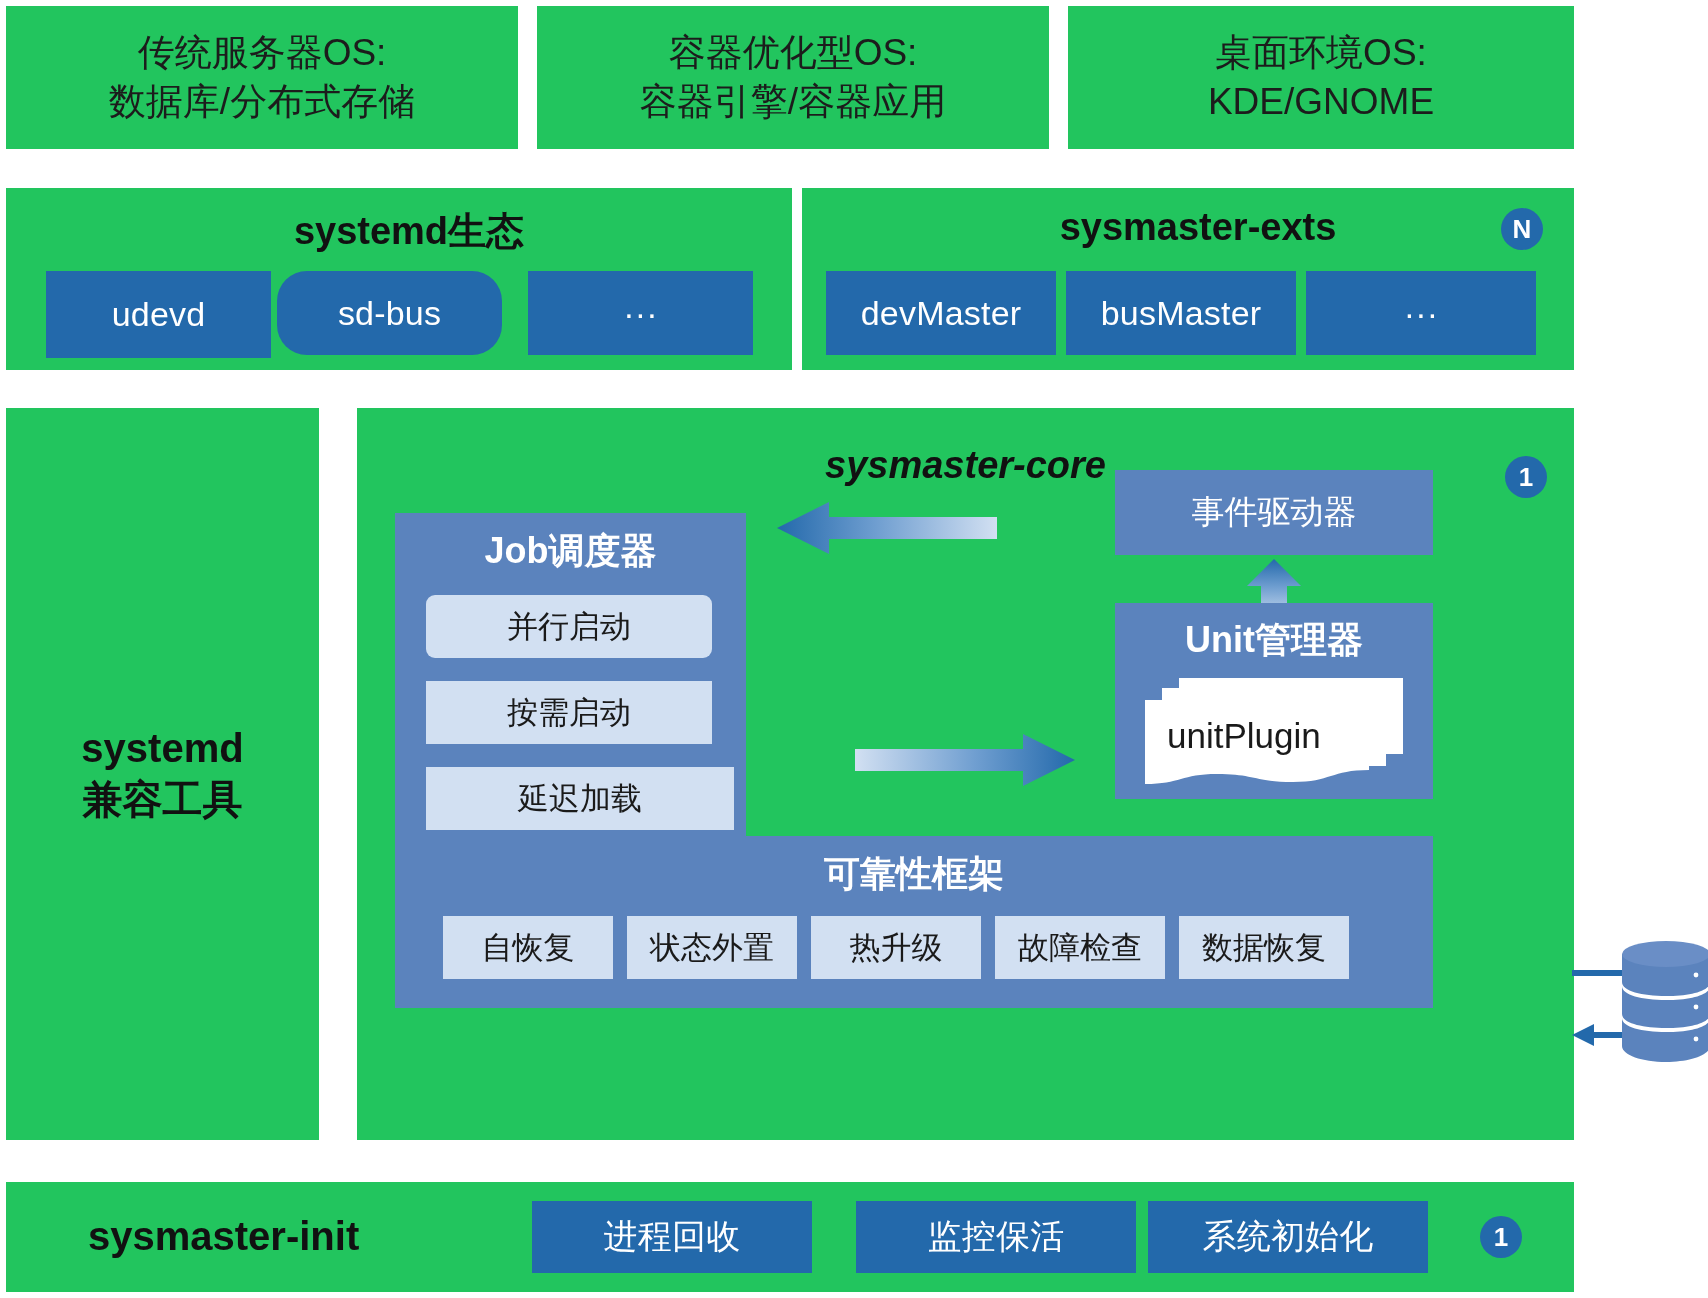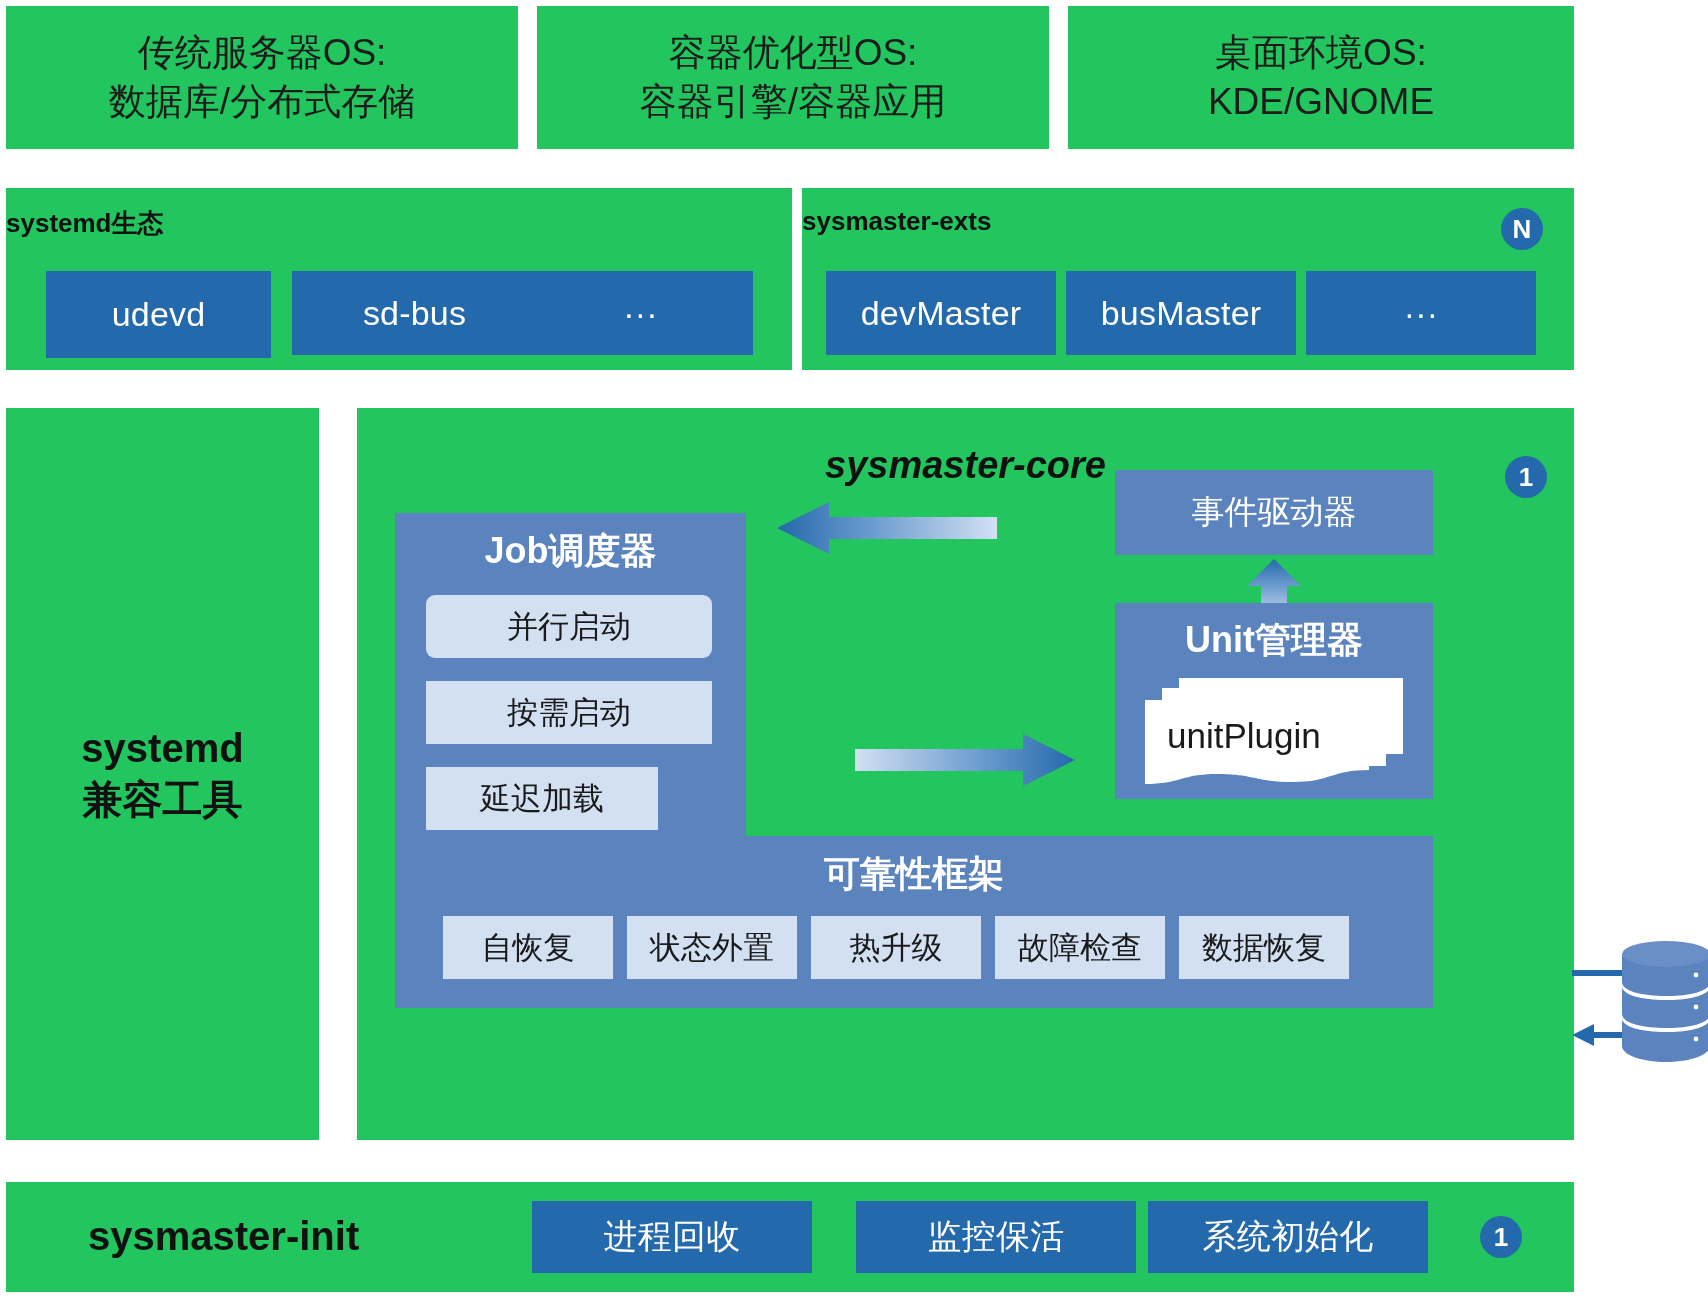--- a/index.html
+++ b/index.html
@@ -53,25 +53,26 @@
     display: flex;
     align-items: center;
     justify-content: center;
     text-align: center;
     line-height: 1.32;
   }
 
   .os-label { font-size: 37px; color: #1c1c1c; }
 
   .section-title {
-    font-size: 26px;
+    font-size: 38px;
     font-weight: bold;
     color: #111111;
-    text-align: left;
-    width: 100%;
+    text-align: center;
+    width: 100%;
+    padding-left: 20px;
   }
   .block-title {
     font-size: 36px;
     font-weight: bold;
     color: #ffffff;
     text-align: center;
     width: 100%;
   }
   .block-title-plain {
     font-size: 33px;
@@ -136,21 +137,21 @@
   <div class="abs panel center-text" style="left:1068px; top:6px; width:506px; height:143px;">
     <div class="os-label">
       <div>桌面环境OS:</div>
       <div>KDE/GNOME</div>
     </div>
   </div>
 
   <div class="abs panel" style="left:6px; top:188px; width:786px; height:182px;">
     <div class="abs section-title" style="left:0; top:18px;">systemd生态</div>
     <div class="abs chip-dark" style="left:40px; top:83px; width:225px; height:87px;">udevd</div>
-    <div class="abs chip-dark" style="left:286px; top:83px; width:245px; height:84px;">sd-bus</div>
+    <div class="abs chip-dark" style="left:271px; top:83px; width:225px; height:84px;border-radius:30px;">sd-bus</div>
     <div class="abs chip-dark" style="left:522px; top:83px; width:225px; height:84px;">···</div>
   </div>
 
   <div class="abs panel" style="left:802px; top:188px; width:772px; height:182px;">
     <div class="abs section-title" style="left:0; top:18px;">sysmaster-exts</div>
     <div class="abs badge" style="right:31px; top:20px; width:42px; height:42px;">N</div>
     <div class="abs chip-dark" style="left:24px; top:83px; width:230px; height:84px;">devMaster</div>
     <div class="abs chip-dark" style="left:264px; top:83px; width:230px; height:84px;">busMaster</div>
     <div class="abs chip-dark" style="left:504px; top:83px; width:230px; height:84px;">···</div>
   </div>
@@ -165,21 +166,21 @@
   <div class="abs panel" style="left:357px; top:408px; width:1217px; height:732px;">
 
     <div class="abs" style="left:0; top:36px; width:100%; text-align:center; font-size:38px; font-weight:bold; color:#111;font-style:italic;">sysmaster-core</div>
 
     <div class="abs badge" style="right:27px; top:48px; width:42px; height:42px;">1</div>
 
     <div class="abs block-med" style="left:38px; top:105px; width:351px; height:360px;">
       <div class="abs block-title" style="left:0; top:14px;">Job调度器</div>
       <div class="abs chip-pale" style="left:31px; top:82px; width:286px; height:63px;border-radius:9px;">并行启动</div>
       <div class="abs chip-pale" style="left:31px; top:168px; width:286px; height:63px;">按需启动</div>
-      <div class="abs chip-pale" style="left:31px; top:254px; width:232px; height:63px;">延迟加载</div>
+      <div class="abs chip-pale" style="left:31px; top:254px; width:308px; height:63px;">延迟加载</div>
     </div>
 
     <div class="abs" style="left:420px; top:90px; width:220px; height:60px;">
       <svg width="220" height="60" viewBox="0 0 220 60">
         <defs>
           <linearGradient id="gradLeft" x1="0%" y1="0%" x2="100%" y2="0%">
             <stop offset="0%" stop-color="#2369ab" stop-opacity="1"></stop>
             <stop offset="45%" stop-color="#6f9ed0" stop-opacity="1"></stop>
             <stop offset="100%" stop-color="#d2e0f2" stop-opacity="1"></stop>
           </linearGradient>

